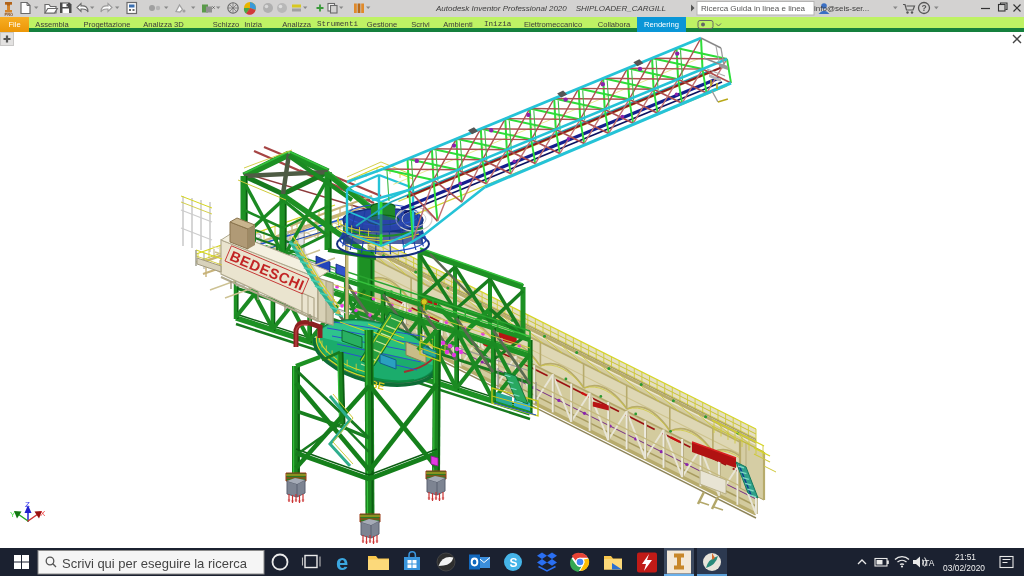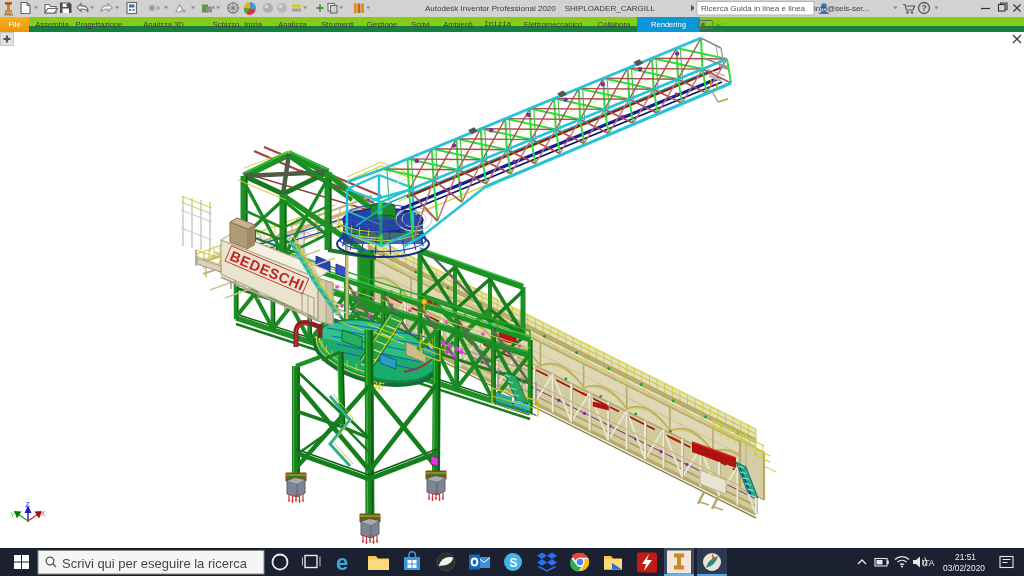--- a/index.html
+++ b/index.html
@@ -1,17 +1,17 @@
 <!DOCTYPE html>
 <html><head><meta charset="utf-8">
 <style>
 html,body{margin:0;padding:0;width:1024px;height:576px;overflow:hidden;font-family:"Liberation Sans",sans-serif;}
 *{box-sizing:border-box;}
 #titlebar{position:absolute;left:0;top:0;width:1024px;height:17px;background:#d3d2d1;}
-#tabs{position:absolute;left:0;top:17px;width:1024px;height:15px;background:#84cc16;border-bottom:6px solid #15803d;}
+#tabs{position:absolute;left:0;top:17px;width:1024px;height:15px;background:#bef264;border-bottom:4px solid #15803d;}
 #viewport{position:absolute;left:0;top:32px;width:1024px;height:516px;background:#ffffff;}
 #taskbar{position:absolute;left:0;top:548px;width:1024px;height:28px;background:#1b2130;}
 .tt{position:absolute;font-size:8px;color:#3c3c3c;white-space:nowrap;}
 .tab{position:absolute;top:0;height:15px;line-height:15px;font-size:7.6px;color:#3b3b3b;text-align:center;white-space:nowrap;}
 </style></head>
 <body>
 <div id="titlebar">
 <svg width="1024" height="17" style="position:absolute;left:0;top:0">
 <path d="M5,2 h7 v2.5 h-2 v5.5 h2 v2.5 h-7 v-2.5 h2 v-5.5 h-2 Z" fill="#d58428"></path>
 <path d="M5,2 h7 v2.5 h-2 v1 h-3 v-1 h-2 Z" fill="#b06218"></path>
@@ -73,40 +73,40 @@
       <circle cx="907.5" cy="12.5" r="1.2" fill="#555"></circle>
       <circle cx="912" cy="12.5" r="1.2" fill="#555"></circle>
 <circle cx="924" cy="8" r="5.5" fill="none" stroke="#555" stroke-width="1.3"></circle>
       <text x="921.5" y="11" font-size="8.5" font-weight="bold" fill="#555" font-family="Liberation Sans,sans-serif">?</text>
 <path d="M934,6.5 l2.3,2.8 l2.3,-2.8" fill="#888"></path>
 <path d="M981,8.5 h9" stroke="#333" stroke-width="1.2"></path>
 <rect x="998.5" y="4.5" width="6.5" height="6.5" fill="none" stroke="#333" stroke-width="1.1"></rect>
       <path d="M1000.5,4.5 v-1.5 h6.5 v6.5 h-1.5" fill="none" stroke="#333" stroke-width="1.1"></path>
 <path d="M1013.5,4.5 l7,7 M1020.5,4.5 l-7,7" stroke="#333" stroke-width="1.2"></path>
 </svg>
-<span class="tt" style="left:425px;top:4px;">Autodesk Inventor Professional 2020&nbsp;&nbsp;&nbsp;&nbsp;SHIPLOADER_CARGILL</span>
+<span class="tt" style="left:436px;top:4px;font-style:italic;">Autodesk Inventor Professional 2020&nbsp;&nbsp;&nbsp;&nbsp;SHIPLOADER_CARGILL</span>
 <span class="tt" style="left:701px;top:4px;color:#555;">Ricerca Guida in linea e linea</span>
 <span class="tt" style="left:814px;top:4px;">info@seis-ser...</span>
 </div>
 <div id="tabs">
 <div class="tab" style="left:0px;width:29px;background:linear-gradient(#f7ae22,#ec9607);color:#fff;">File</div>
 <div class="tab" style="left:32px;width:40px;">Assembla</div>
-<div class="tab" style="left:69px;width:60px;">Progettazione</div>
+<div class="tab" style="left:77px;width:60px;">Progettazione</div>
 <div class="tab" style="left:140px;width:47px;">Analizza 3D</div>
 <div class="tab" style="left:207px;width:38px;">Schizzo</div>
 <div class="tab" style="left:235px;width:36px;">Inizia</div>
-<div class="tab" style="left:274px;width:37px;">Analizza</div>
-<div class="tab" style="left:316px;width:43px;">Strumenti</div>
+<div class="tab" style="left:274px;width:37px;text-align:right;">Analizza</div>
+<div class="tab" style="left:316px;width:43px;font-family:Liberation Mono, monospace;">Strumenti</div>
 <div class="tab" style="left:362px;width:40px;">Gestione</div>
 <div class="tab" style="left:407px;width:27px;">Scrivi</div>
 <div class="tab" style="left:438px;width:40px;">Ambienti</div>
 <div class="tab" style="left:484px;width:27px;font-family:Liberation Mono, monospace;">Inizia</div>
 <div class="tab" style="left:515px;width:76px;">Elettromeccanico</div>
 <div class="tab" style="left:592px;width:44px;">Collabora</div>
-<div class="tab" style="left:637px;width:63px;background:#0a96d7;color:#fff;">Rendering</div>
+<div class="tab" style="left:637px;width:49px;background:#0a96d7;color:#fff;">Rendering</div>
 <svg width="40" height="15" style="position:absolute;left:696px;top:0">
 <rect x="2" y="3.5" width="15" height="8" rx="2" fill="none" stroke="#666" stroke-width="1"></rect>
 <circle cx="7" cy="7.5" r="2" fill="#666"></circle>
 <path d="M20,6.5 l2.5,2.5 l2.5,-2.5" stroke="#666" stroke-width="1" fill="none"></path>
 </svg>
 </div>
 <div id="viewport">
 <svg width="1024" height="516" viewBox="0 32 1024 516" style="position:absolute;left:0;top:0">
 <polygon points="368.0,248.0 756.0,442.0 756.0,514.0 368.0,320.0" fill="#d3cb9e"></polygon>
 <polygon points="368.0,256.0 756.0,450.0 756.0,476.0 368.0,282.0" fill="#ded7b4"></polygon>

